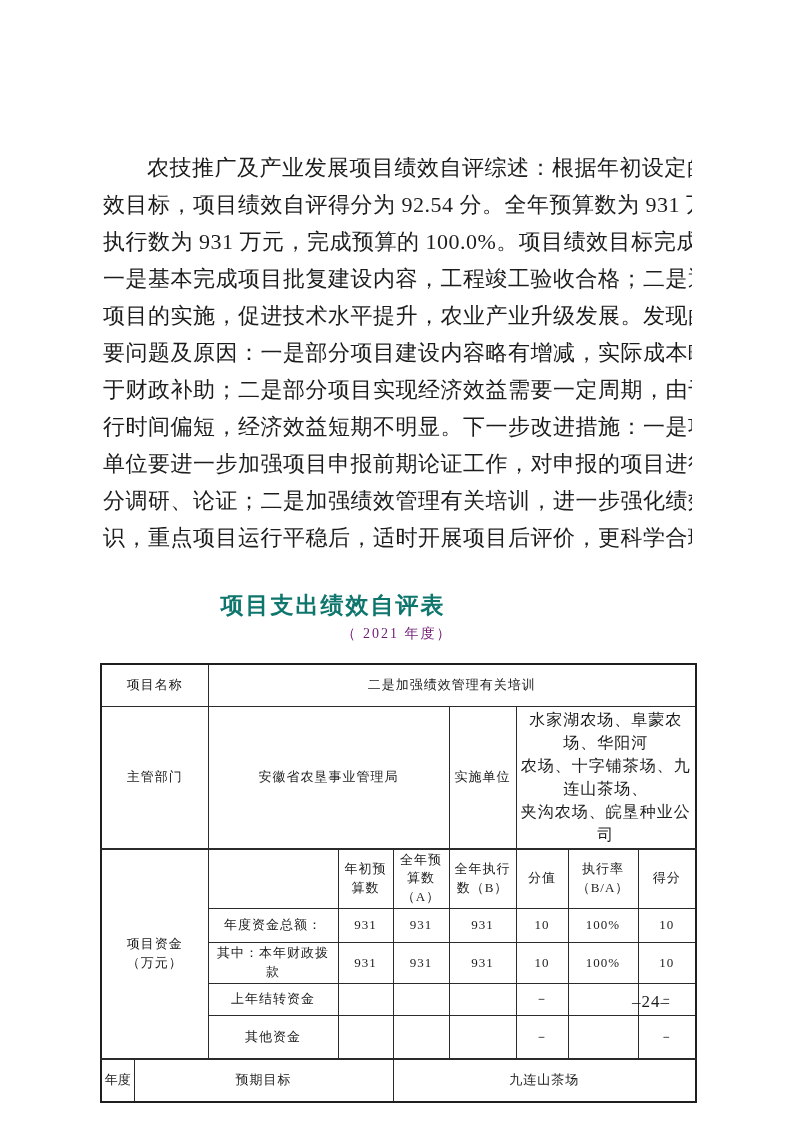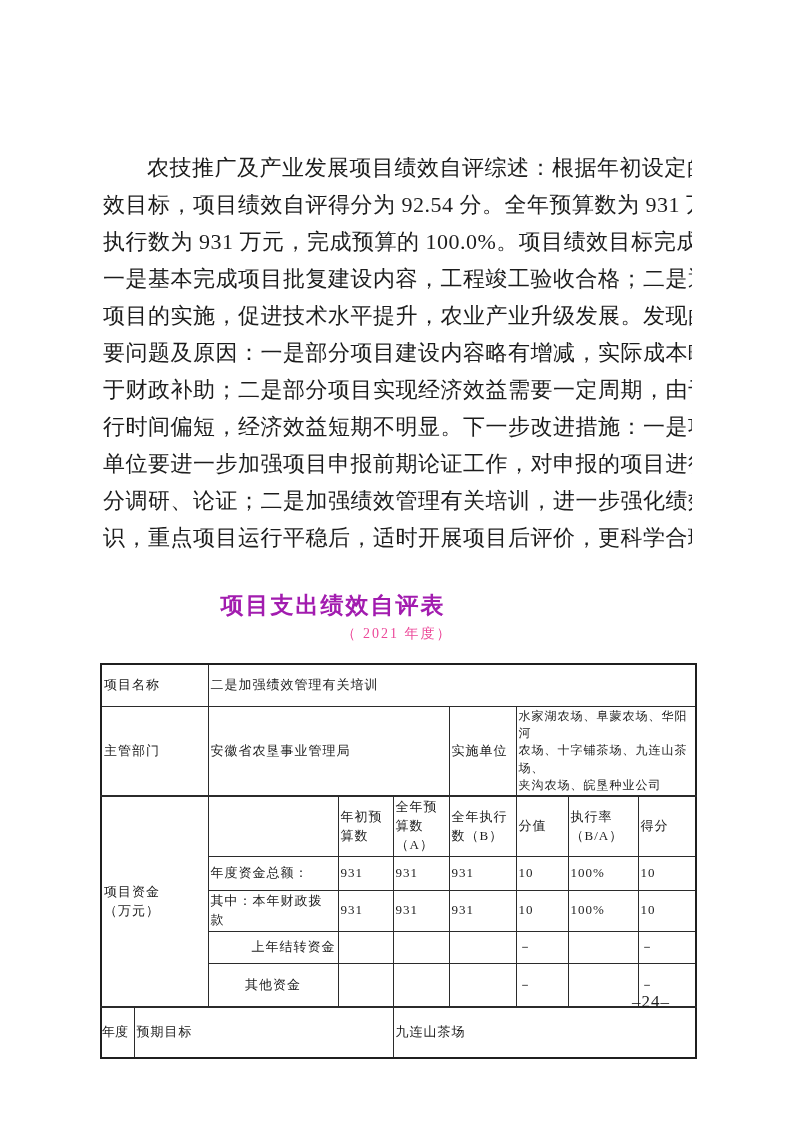--- a/index.html
+++ b/index.html
@@ -14,40 +14,40 @@
     font-size:22px; line-height:37px; letter-spacing:0.5px;
     text-align:justify; text-align-last:justify; color:#1c1c1c;
     height:37px; overflow:hidden; white-space:nowrap;
   }
   .summary .line.first { padding-left:44px; }
   .summary .line.last { text-align-last:left; white-space:normal; }
   
   .doc-title {
     position:absolute; top:590px; left:0; width:666px; text-align:center;
     font-family:"Liberation Sans","DejaVu Sans",sans-serif; font-weight:bold;
-    font-size:23px; letter-spacing:2px; color:#a21caf;
+    font-size:23px; letter-spacing:2px; color:#0f766e;
   }
   .doc-subtitle {
     position:absolute; top:625px; left:0; width:794px; text-align:center;
-    font-size:14px; letter-spacing:2px; color:#ec4899;
+    font-size:14px; letter-spacing:2px; color:#701a75;
   }
   
   table.selfeval {
     position:absolute; left:100px; top:663px; width:595px;
     border-collapse:collapse; table-layout:fixed;
     font-size:13px; color:#1b1b1b; border:2px solid #1f1f1f;
   }
   table.selfeval td {
-    border:1px solid #2b2b2b; vertical-align:middle;
+    border:1px solid #2b2b2b; text-align:center; vertical-align:middle;
     padding:1px 2px; line-height:1.45; letter-spacing:1px; overflow:hidden;
   }
   tr.sec td { border-top-width:2px; }
   .pre { white-space:pre-line; }
   .hdr { letter-spacing:0; line-height:1.4; }
-  td.units-cell { font-size:12px; letter-spacing:0; line-height:1.6; padding:1px 1px; }
+  td.units-cell { font-size:16px; letter-spacing:0; line-height:1.6; padding:1px 1px; }
   td.sub-left  { text-align:left; padding-left:6px; letter-spacing:0.5px; }
   td.sub-fill  { text-align:left; padding-left:2px; letter-spacing:0; }
   td.sub-right { text-align:right; padding-right:10px; letter-spacing:1px; }
   td.sub-center{ text-align:center; letter-spacing:1px; }
   
   .page-number {
     position:absolute; top:992px; left:632px; font-size:17px;
     letter-spacing:1px; color:#1b1b1b;
   }
 </style>
@@ -142,21 +142,21 @@
     </tr>
     <tr style="height:44px">
       <td class="sub-center">其他资金</td>
       <td></td>
       <td></td>
       <td></td>
       <td>－</td>
       <td></td>
       <td>－</td>
     </tr>
-    <tr style="height:51px" class="sec">
+    <tr style="height:43px" class="sec">
       <td style="letter-spacing:0; padding:1px 0;">年度</td>
       <td colspan="3">预期目标</td>
       <td colspan="5">九连山茶场</td>
     </tr>
   </tbody>
     </table>
 
   <div class="page-number">–24–</div>
 
 </div>

